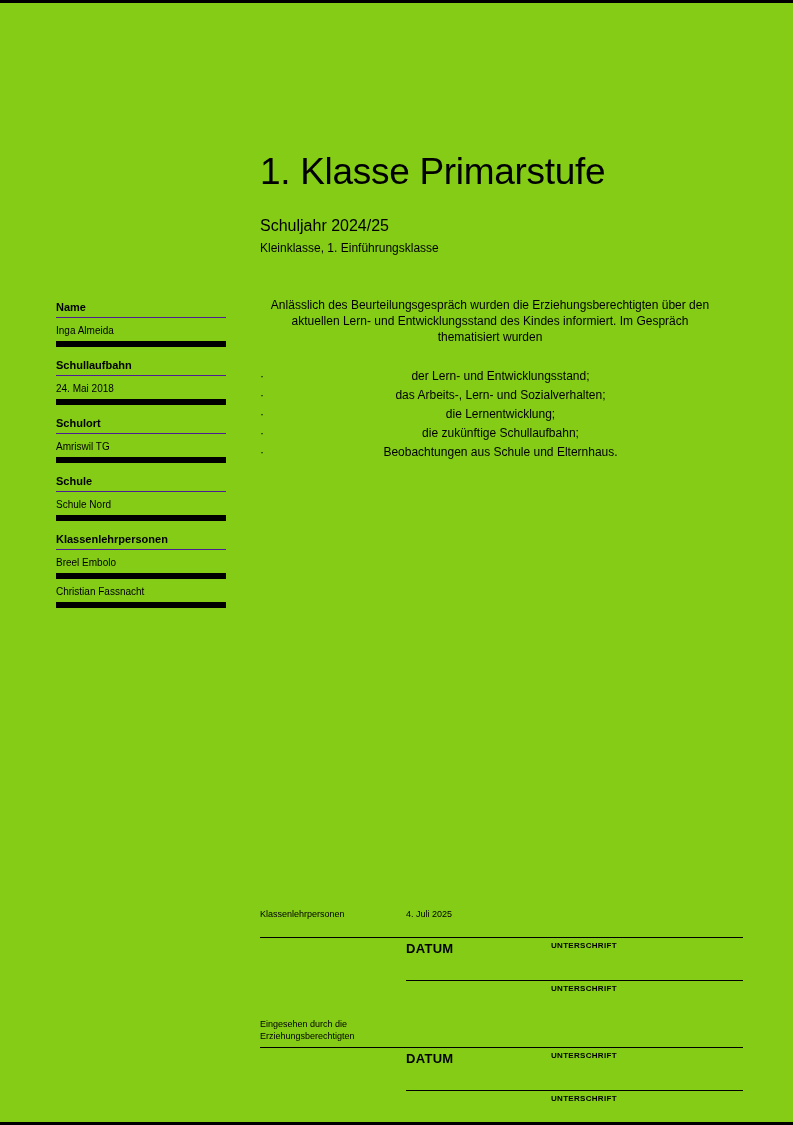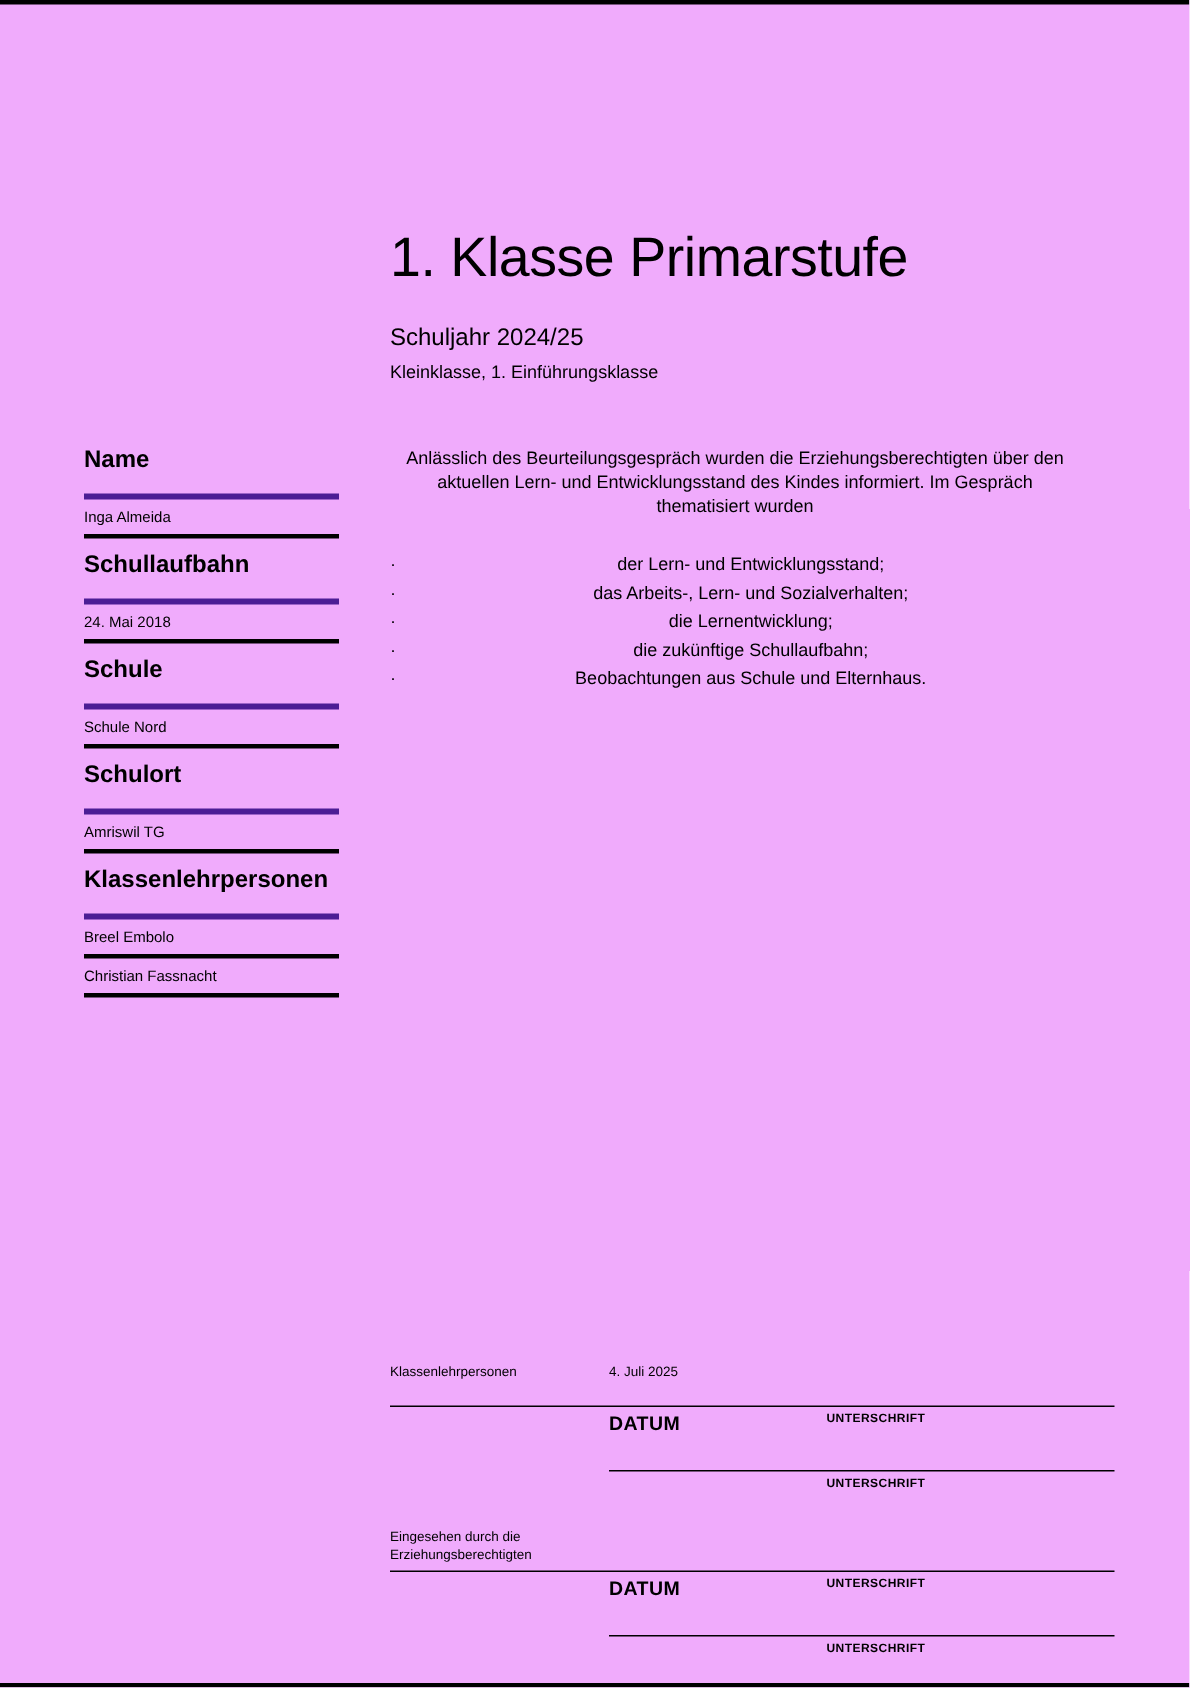--- a/index.html
+++ b/index.html
@@ -8,21 +8,21 @@
     background: #ffffff;
   }
   body {
     font-family: "Liberation Sans", sans-serif;
     color: #000000;
   }
   .page {
     position: relative;
     width: 793px;
     height: 1125px;
-    background: #f0abfc;
+    background: #84cc16;
     overflow: hidden;
   }
   .page-border-top {
     position: absolute;
     left: 0;
     top: 0;
     width: 793px;
     height: 3px;
     background: #000000;
   }
@@ -66,31 +66,31 @@
   .info-col {
     position: absolute;
     left: 56px;
     top: 300px;
     width: 170px;
   }
   .info-group {
     margin-bottom: 11px;
   }
   .info-label {
-    font-size: 16px;
+    font-size: 11px;
     font-weight: bold;
-    padding: 0 0 15px 0;
-    border-bottom: 4px solid #4c1d95;
+    padding: 0 0 3px 0;
+    border-bottom: 1px solid #4c1d95;
     line-height: 14px;
   }
   .info-value {
     font-size: 10px;
     font-weight: normal;
     padding: 6px 0 4px 0;
-    border-bottom: 3px solid #000000;
+    border-bottom: 6px solid #000000;
     line-height: 13px;
   }
 
   
   .body-block {
     position: absolute;
     left: 260px;
     top: 297px;
     width: 460px;
     text-align: center;
@@ -195,27 +195,27 @@
       <div class="info-label">Name</div>
       <div class="info-value">Inga Almeida</div>
     </div>
 
     <div class="info-group">
       <div class="info-label">Schullaufbahn</div>
       <div class="info-value">24. Mai 2018</div>
     </div>
 
     <div class="info-group">
+      <div class="info-label">Schulort</div>
+      <div class="info-value">Amriswil TG</div>
+    </div>
+
+    <div class="info-group">
       <div class="info-label">Schule</div>
       <div class="info-value">Schule Nord</div>
-    </div>
-
-    <div class="info-group">
-      <div class="info-label">Schulort</div>
-      <div class="info-value">Amriswil TG</div>
     </div>
 
     <div class="info-group">
       <div class="info-label">Klassenlehrpersonen</div>
       <div class="info-value">Breel Embolo</div>
       <div class="info-value">Christian Fassnacht</div>
     </div>
 
   </div>
 

